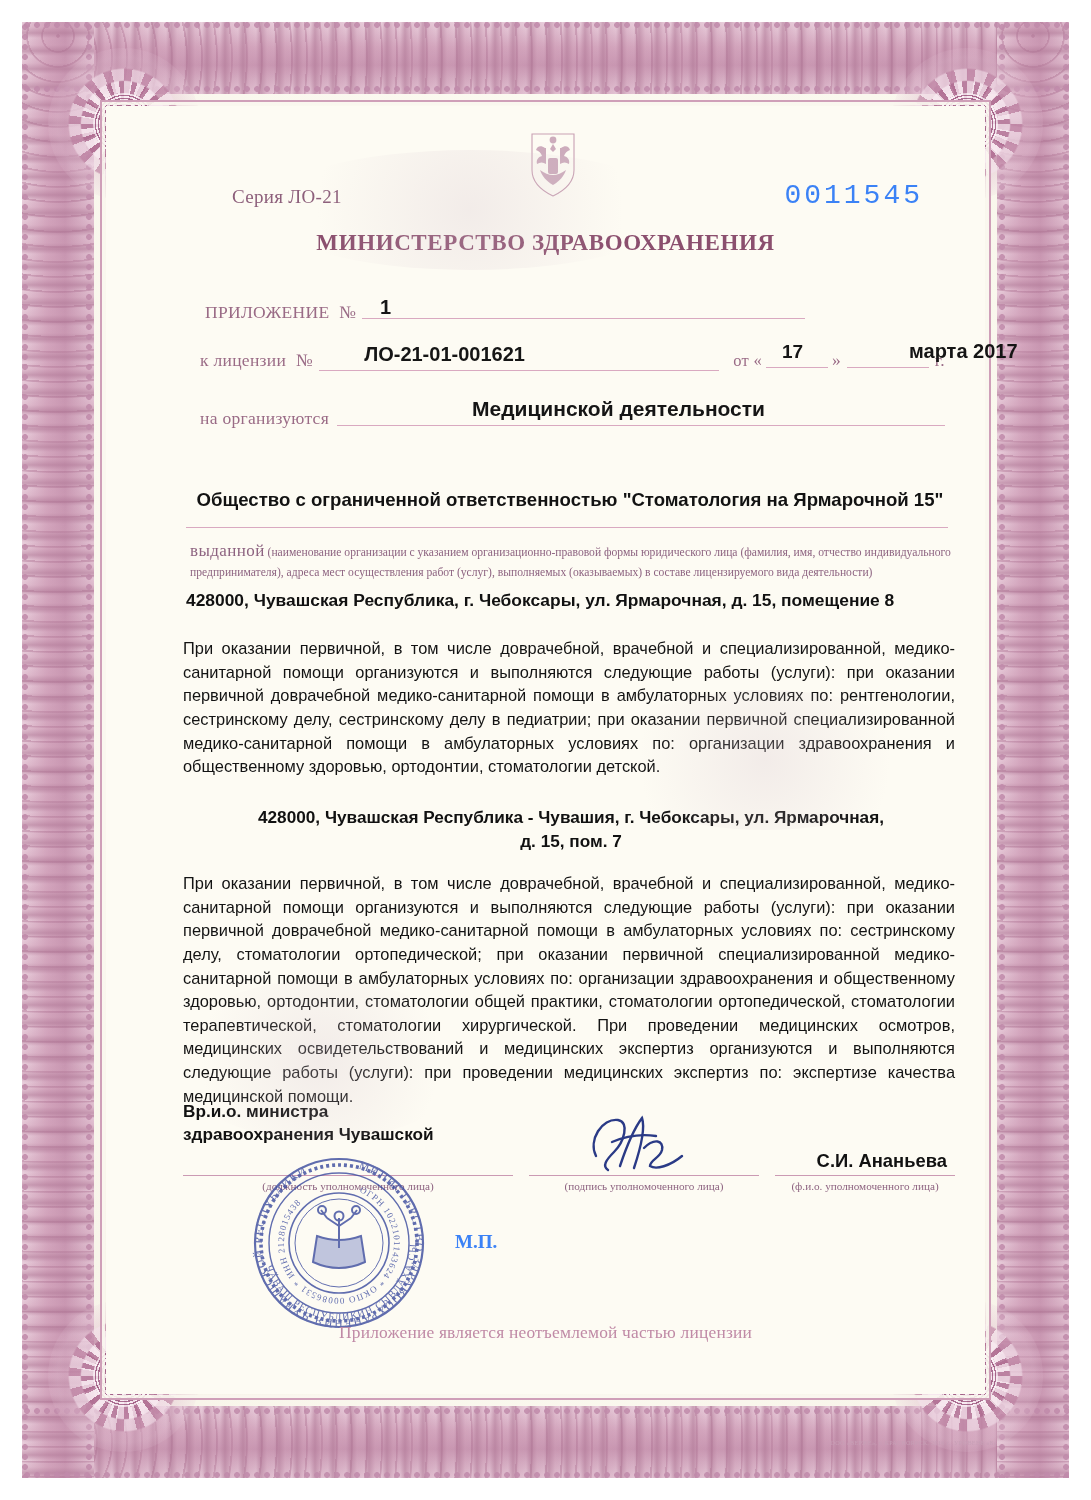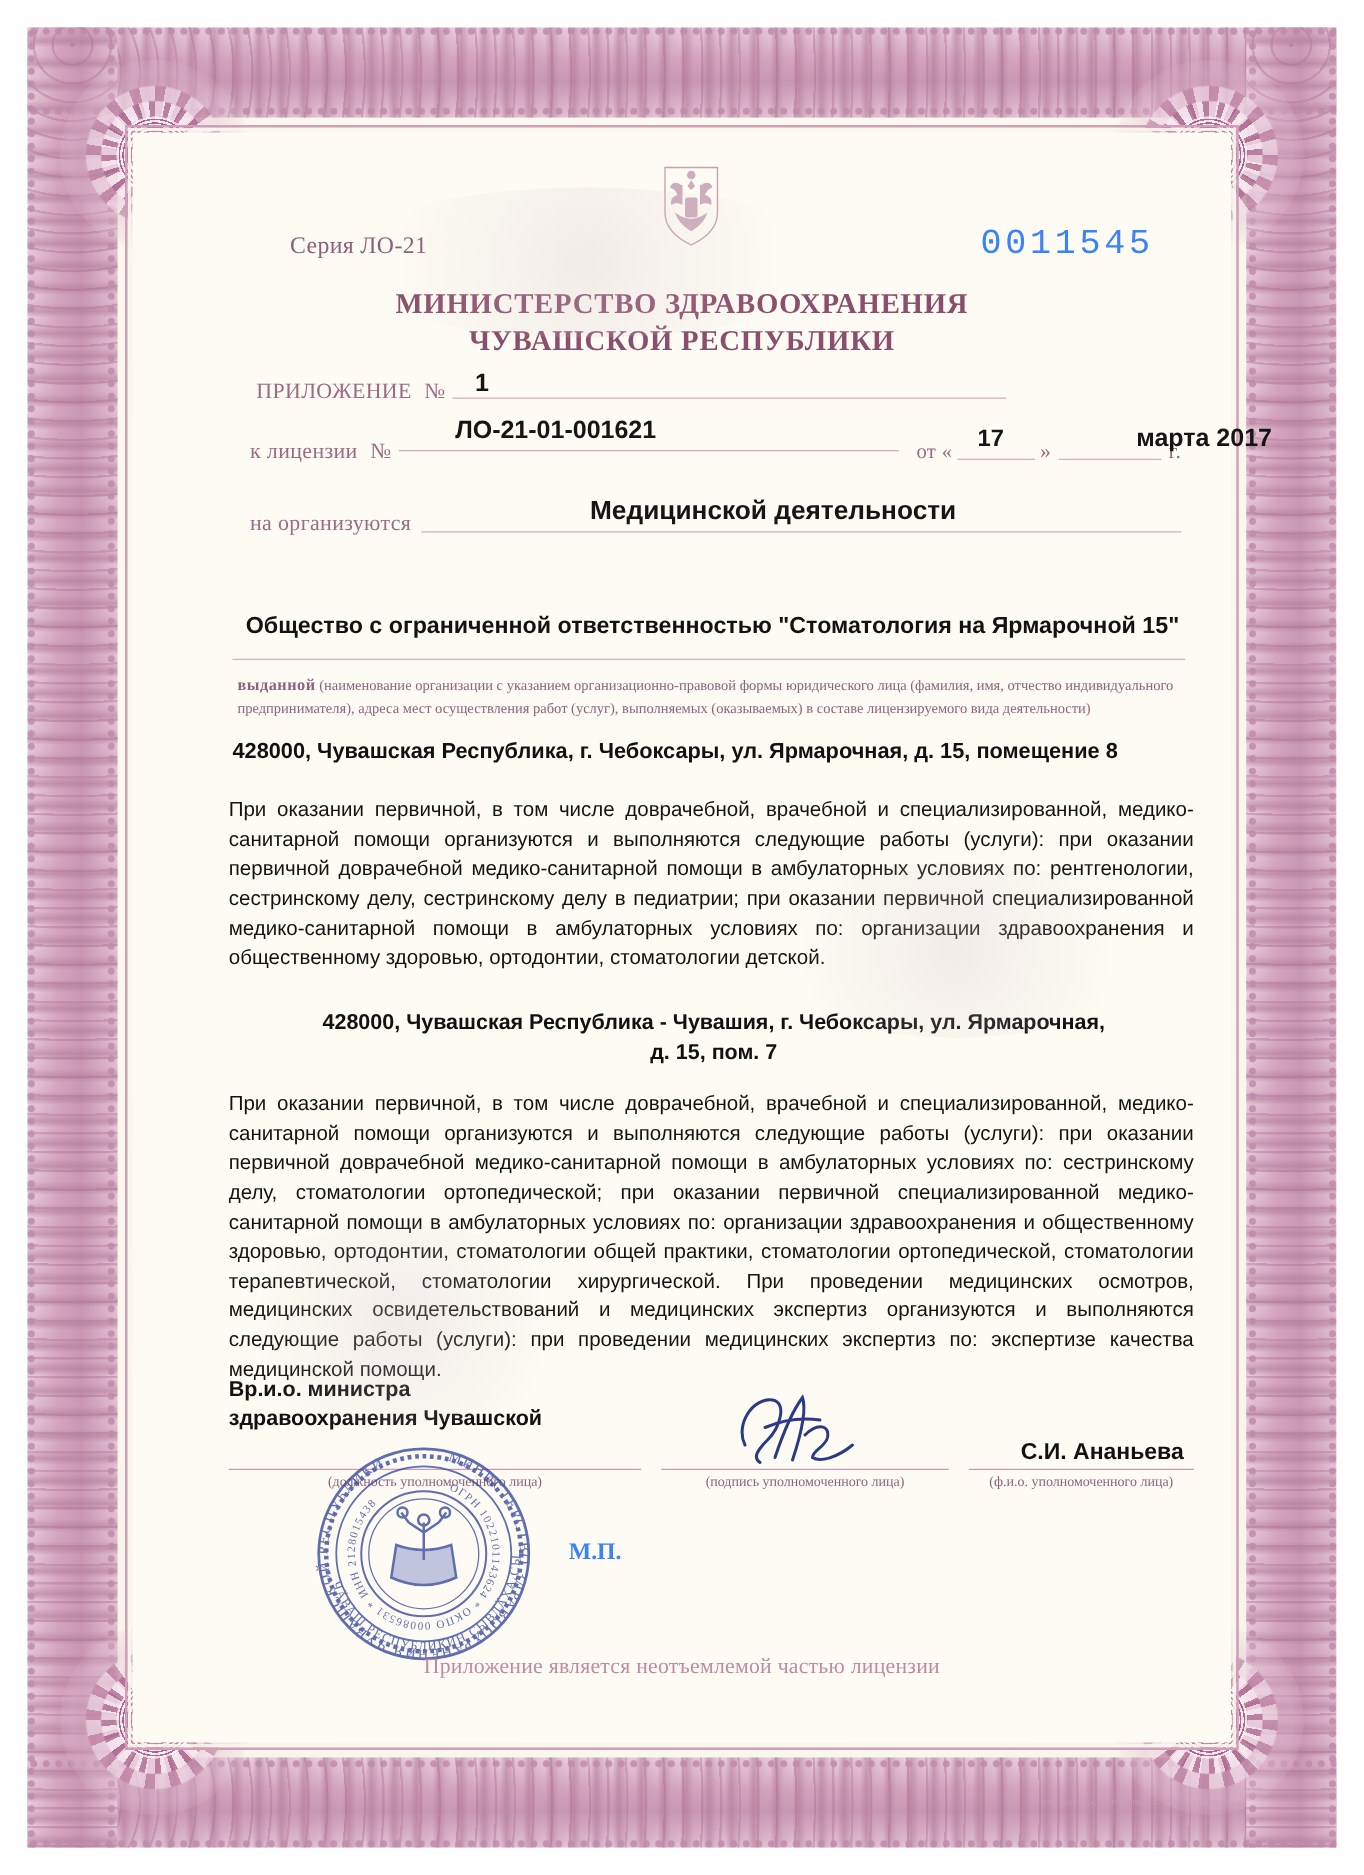--- a/index.html
+++ b/index.html
@@ -191,21 +191,21 @@
   .line-app .val{
     position:absolute;left:175px;bottom:4px;font-size:20px;
   }
 
   .line-lic{
     position:absolute;left:200px;top:350px;width:745px;
     display:flex;align-items:flex-end;
   }
   .line-lic .lic-rule{
     border-bottom:1.6px solid #d9a9c0;width:400px;height:1px;
-    position:relative;margin-left:6px;margin-bottom:10px;
+    position:relative;margin-left:6px;margin-bottom:0;
   }
   .line-lic .licno{
     position:absolute;left:45px;bottom:4px;font-size:20px;white-space:nowrap;
   }
   .line-lic .ot{margin-left:14px;font-size:16.5px;text-align:right;}
   .line-lic .daybox{
     border-bottom:1.6px solid #d9a9c0;width:62px;height:1px;
     position:relative;margin:0 4px 3px 4px;
   }
   .line-lic .day{
@@ -244,21 +244,21 @@
   .orgrule{
     position:absolute;left:186px;top:527px;width:762px;
     border-bottom:1.6px solid #d9a9c0;
   }
 
   .fineprint{
     position:absolute;left:190px;top:538px;width:762px;
     font-family:"Liberation Serif", serif;
     font-size:11.6px;line-height:1.55;color:#8d6380;text-align:left;
   }
-  .fineprint b{font-size:13px;font-weight:bold;letter-spacing:.4px;}
+  .fineprint b{font-size:17px;font-weight:normal;letter-spacing:.4px;}
 
   .addr1{
     position:absolute;left:186px;top:590px;width:770px;
     font-size:17.4px;font-weight:bold;color:#111;text-align:left;
   }
   .para1{
     position:absolute;left:183px;top:637px;width:772px;
     font-size:16.4px;line-height:1.44;text-align:justify;color:#131313;
   }
   .addr2{
@@ -394,21 +394,20 @@
       <path d="M14 42 c2 6 6 11 13 15 c7 -4 11 -9 13 -15 c-4 3 -9 5 -13 5 c-4 0 -9 -2 -13 -5z"></path>
       <circle cx="27" cy="12" r="3.4"></circle>
     </g>
   </svg>
 
   <div class="row-series serif">Серия ЛО-21</div>
   <div class="row-number">0011545</div>
 
   <div class="ministry">
     <div>МИНИСТЕРСТВО ЗДРАВООХРАНЕНИЯ</div>
-    <div>ЧУВАШСКОЙ РЕСПУБЛИКИ</div>
   </div>
 
   <div class="line-app">
     <span class="label">ПРИЛОЖЕНИЕ</span>
     <span class="label" style="margin:0 6px 0 10px;">№</span>
     <span class="rule"></span>
     <span class="fill val">1</span>
   </div>
 
   <div class="line-lic">

